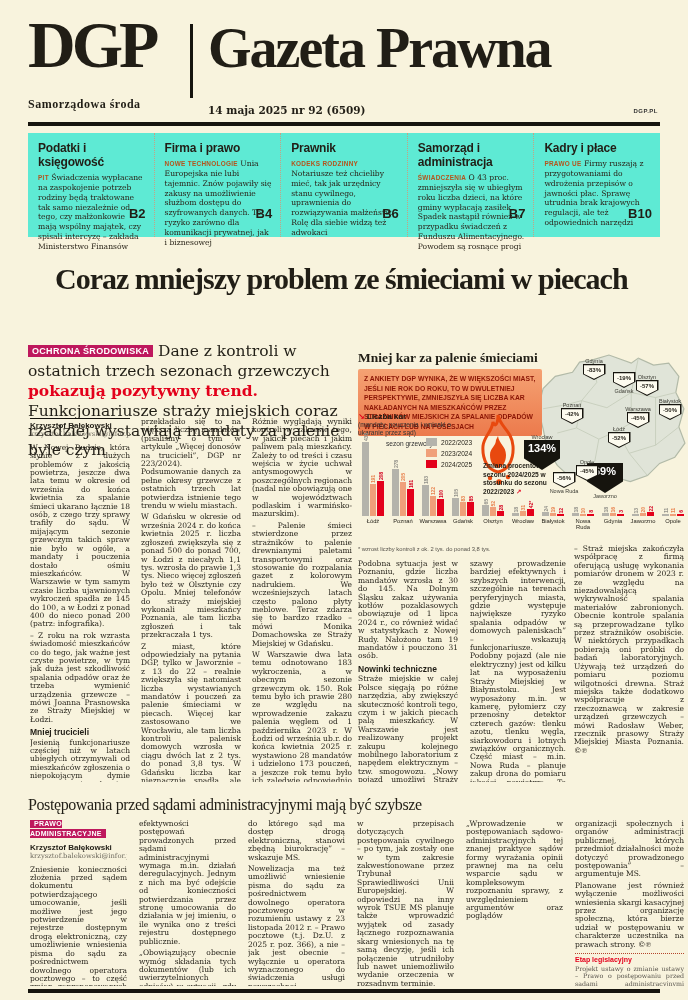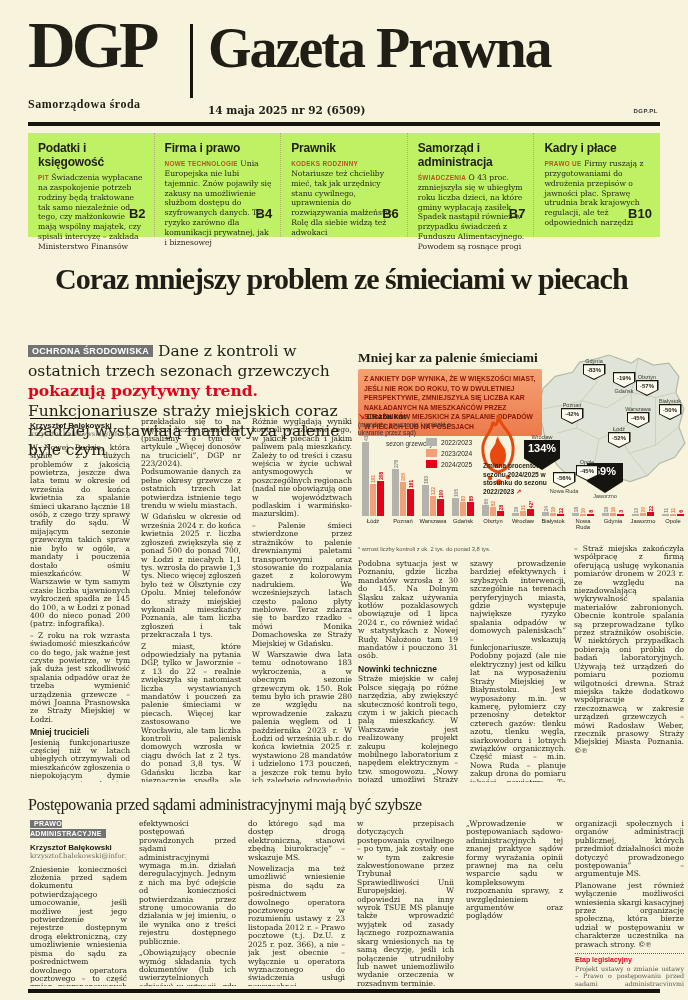--- a/index.html
+++ b/index.html
@@ -11,36 +11,36 @@
   .logo-bar{position:absolute;left:190px;top:24px;width:3px;height:74px;background:#16140e;}
   .paper-title{position:absolute;left:208px;top:20px;font-family:"Liberation Serif",serif;
         font-weight:bold;font-size:56px;letter-spacing:-2px;line-height:1;white-space:nowrap;}
   .edition{position:absolute;left:28px;top:97px;font-family:"Liberation Serif",serif;
         font-weight:bold;font-size:12px;letter-spacing:.5px;}
   .issue{position:absolute;left:208px;top:104px;font-size:10.5px;font-weight:bold;}
   .site{position:absolute;right:30px;top:108px;font-family:"Liberation Sans",sans-serif;
         font-size:6px;font-weight:bold;letter-spacing:.5px;color:#333;}
   .rule-top{position:absolute;left:28px;top:122px;width:632px;height:3.5px;background:#16140e;}
   
-  .strip{position:absolute;left:28px;top:133px;width:632px;height:104px;background:#bef264;
+  .strip{position:absolute;left:28px;top:133px;width:632px;height:104px;background:#5eead4;
          display:flex;}
   .sec{flex:1 1 0;padding:8px 8px 6px 10px;position:relative;}
   .sec + .sec{border-left:1px dotted #c7a183;}
   .sec h3{margin:0 0 4px;font-family:"Liberation Sans",sans-serif;font-size:12px;
           letter-spacing:-.2px;}
   .sec .txt{font-size:7.6px;line-height:1.3;color:#2a2419;}
   .kicker{font-family:"Liberation Sans",sans-serif;font-weight:bold;font-size:6.4px;
           color:#b4541c;letter-spacing:.3px;}
   .pageref{position:absolute;right:8px;bottom:16px;font-family:"Liberation Sans",sans-serif;
           font-weight:bold;font-size:13px;}
   
   .headline{position:absolute;left:28px;top:244px;width:640px;font-family:"Liberation Serif",serif;
           font-weight:bold;font-size:30px;line-height:1.02;letter-spacing:-1px;margin-left:27px;}
   .standfirst{position:absolute;left:28px;top:342px;width:324px;font-size:15.5px;line-height:1.27;}
-  .badge-red{background:#737373;color:#fff;font-family:"Liberation Sans",sans-serif;
+  .badge-red{background:#be185d;color:#fff;font-family:"Liberation Sans",sans-serif;
           font-weight:bold;font-size:9px;padding:1px 4px;letter-spacing:.3px;vertical-align:2px;}
   .hl-red{color:#e3001b;font-weight:bold;}
   .bodycol{position:absolute;top:418px;height:364px;overflow:hidden;font-size:7.5px;
           line-height:8.4px;text-align:justify;}
   .bodycol p{margin:0 0 3px;}
   .bodycol h4{margin:4px 0 2px;font-family:"Liberation Sans",sans-serif;font-size:8.5px;}
   .author{border-top:1px solid #16140e;padding-top:3px;margin-bottom:5px;text-align:left;}
   .author .nm{font-family:"Liberation Sans",sans-serif;font-weight:bold;font-size:8px;}
   .author .em{font-size:6.8px;color:#6b675c;}
   

